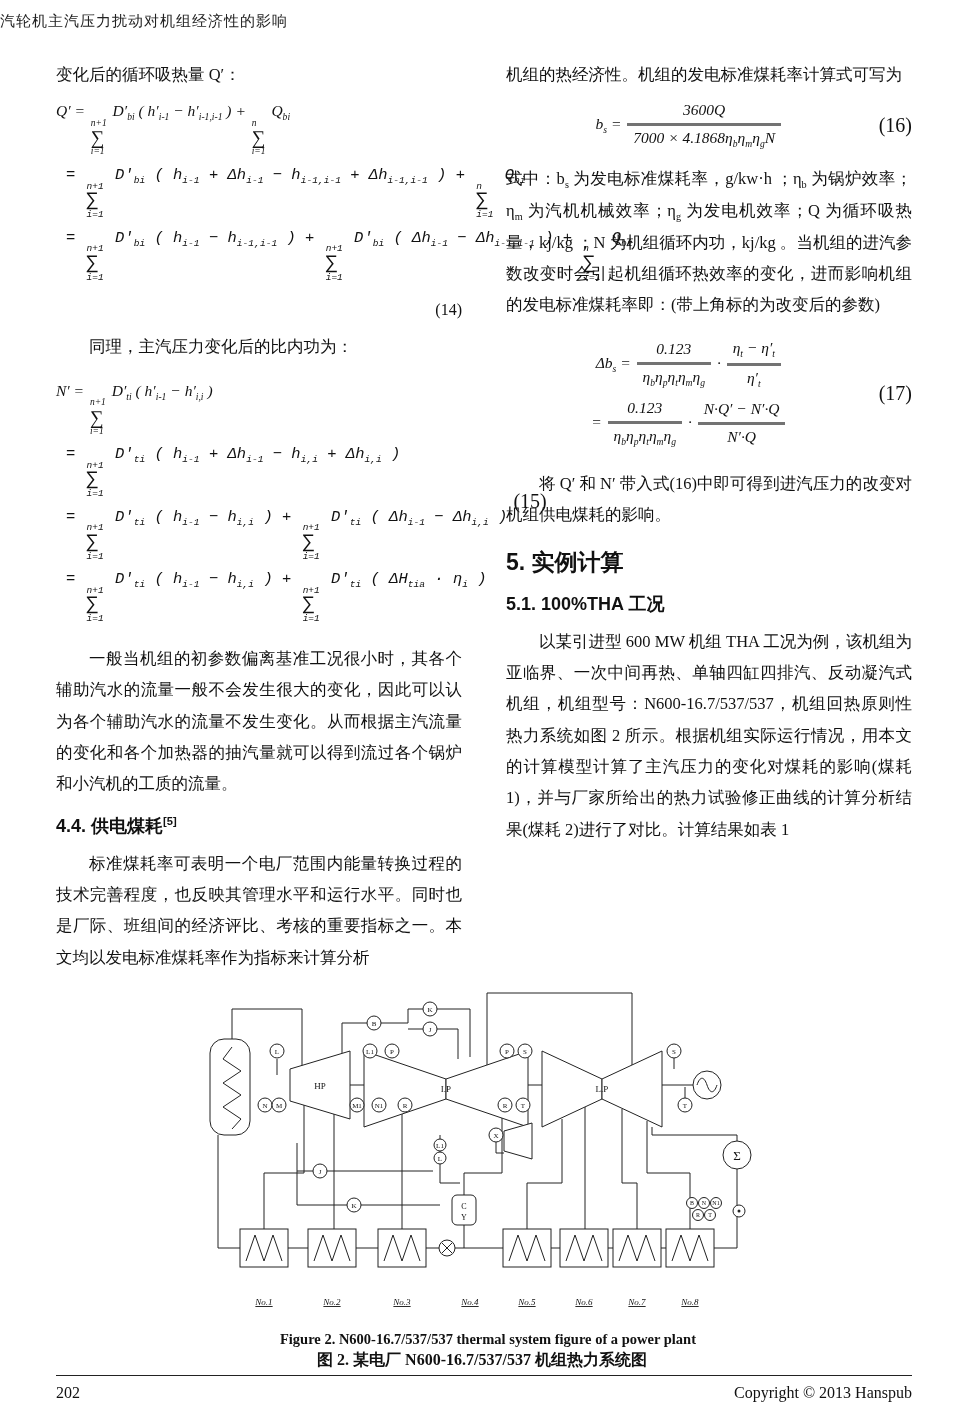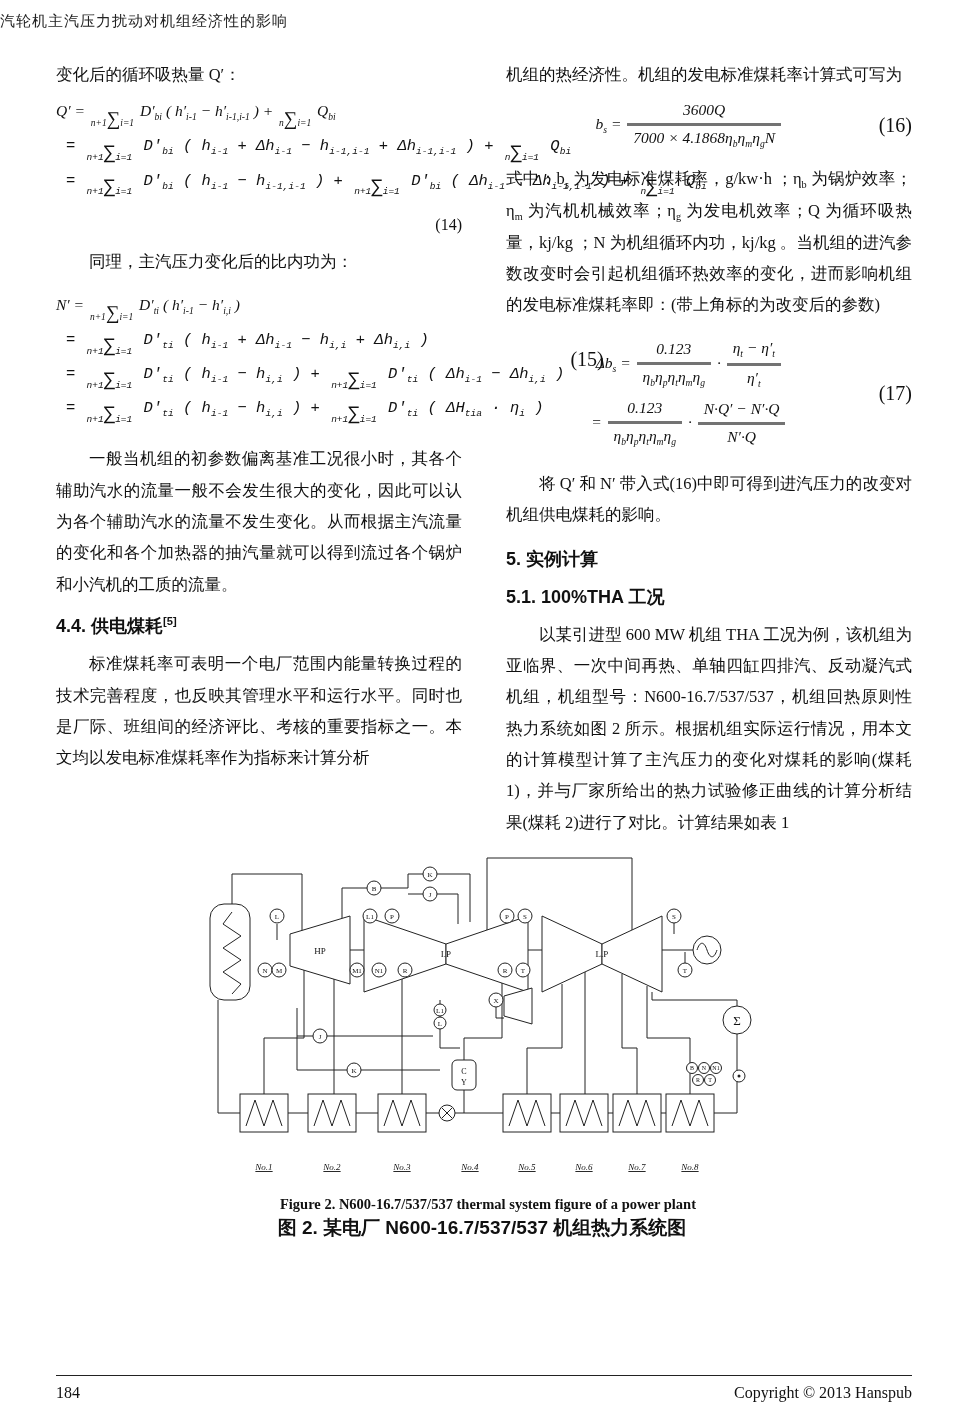--- a/index.html
+++ b/index.html
@@ -4,40 +4,40 @@
 <style>
   *{box-sizing:border-box;margin:0;padding:0;}
   html,body{width:964px;height:1414px;}
   body{background:#fff;color:#111;font-family:"Liberation Serif","DejaVu Serif",serif;position:relative;overflow:hidden;}
   .header{text-align:left;padding-top:12px;font-size:15px;color:#222;letter-spacing:1px;}
   .columns{display:flex;gap:44px;padding:0 52px 0 56px;margin-top:28px;}
   .col{width:406px;flex:0 0 406px;}
   p{font-size:16.5px;line-height:1.9;text-align:justify;}
   p.indent{text-indent:2em;}
   .h3{font-family:"Liberation Sans","DejaVu Sans",sans-serif;font-size:18px;margin:14px 0 10px;}
-  .h2{font-family:"Liberation Sans","DejaVu Sans",sans-serif;font-size:18px;margin:16px 0 10px;}
+  .h2{font-family:"Liberation Sans","DejaVu Sans",sans-serif;font-size:23px;margin:16px 0 10px;}
   .eq{margin:10px 0 12px;}
   .eq-flex{display:flex;align-items:center;}
   .eq-body{flex:1;}
   .eq-body.center{text-align:center;}
   .eq-line{font-style:italic;font-size:15.5px;line-height:1.45;margin:7px 0;white-space:nowrap;}
   .eq-line.cont{margin-left:10px;font-family:Liberation Mono, monospace;}
   .eq-num{font-size:20px;margin-left:6px;}
   .eq-num-row{text-align:right;font-size:16px;margin-top:19px;}
   sub,sup{font-size:0.62em;}
-  .msum{display:inline-flex;flex-direction:row;align-items:flex-end;line-height:1;vertical-align:-0.62em;margin:0 2px;font-style:normal;}
+  .msum{display:inline-flex;flex-direction:column;align-items:flex-start;line-height:1;vertical-align:-0.62em;margin:0 2px;font-style:normal;}
   .msum .mlim{font-size:9.5px;font-style:italic;}
   .msum .msig{font-size:19px;}
   .mfrac{display:inline-block;vertical-align:middle;text-align:center;margin:0 2px;line-height:1.35;}
   .mnum{display:block;border-bottom:3px solid #737373;padding:0 6px 2px;}
   .mden{display:block;padding:2px 6px 0;}
   .figure{margin-top:10px;text-align:center;}
   .figure svg{display:block;margin:0 auto;}
   .cap-en{font-weight:bold;font-size:14.5px;margin-top:8px;padding-left:12px;}
-  .cap-zh{font-weight:bold;font-size:19px;font-family:Liberation Sans, sans-serif;margin-top:2px;}
+  .cap-zh{font-weight:bold;font-size:16px;font-family:Liberation Serif, serif;margin-top:2px;}
   .footer{position:absolute;left:56px;right:52px;bottom:12px;border-top:1px solid #222;display:flex;justify-content:space-between;padding-top:8px;font-size:16px;}
   svg .ln{stroke:#222;fill:none;stroke-width:1;}
   svg .shape{stroke:#222;fill:#fff;stroke-width:1;}
   svg text{font-family:"Liberation Serif","DejaVu Serif",serif;fill:#111;}
   svg .ctext{font-size:7px;text-anchor:middle;}
   svg .ctext2{font-size:6px;text-anchor:middle;}
   svg .tlabel{font-size:9px;text-anchor:middle;}
   svg .hlabel{font-size:9px;text-anchor:middle;text-decoration:underline;font-style:italic;}
   svg .sigma{font-size:13px;text-anchor:middle;}
   svg .cy{font-size:8px;text-anchor:middle;}
@@ -397,17 +397,17 @@
           <circle class="shape" cx="508" cy="232" r="5.5"></circle>
           <text class="ctext2" x="508" y="234">T</text>
         </g>
     </svg>
 
     <div class="cap-en">Figure 2. N600-16.7/537/537 thermal system figure of a power plant</div>
     <div class="cap-zh">图 2. 某电厂 N600-16.7/537/537 机组热力系统图</div>
   </div>
 
   <div class="footer">
-    <span>184</span>
+    <span>202</span>
     <span>Copyright © 2013 Hanspub</span>
   </div>
 
 </div>
 
 </body></html>

